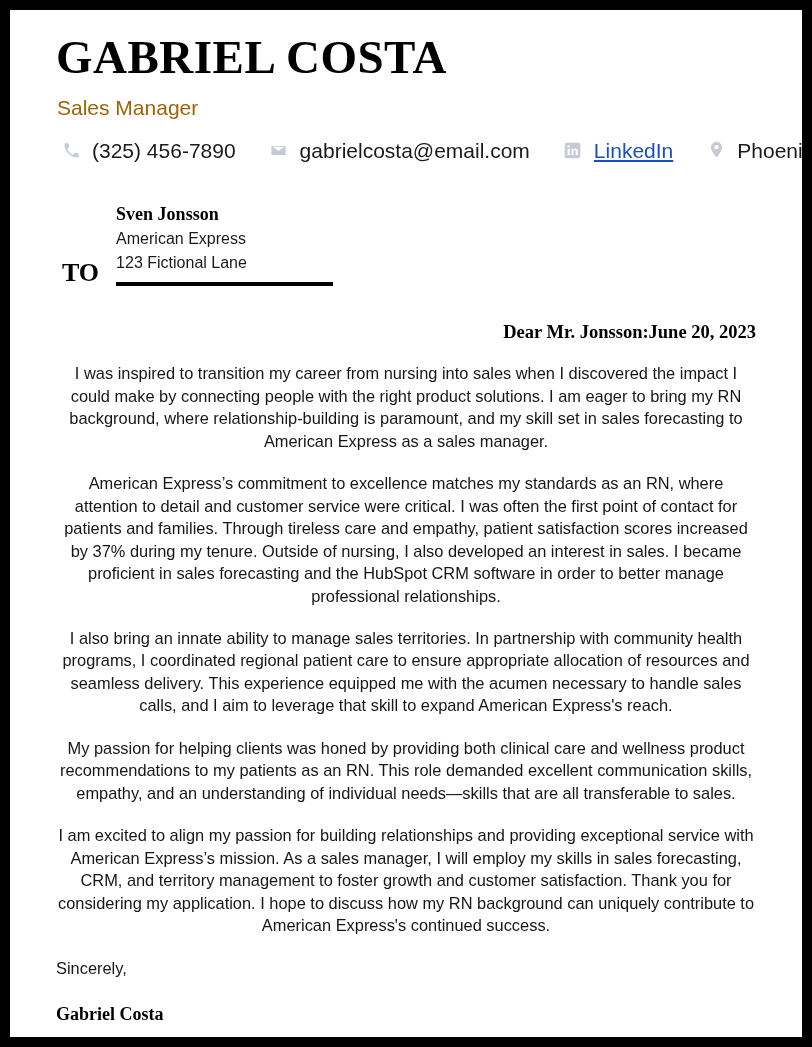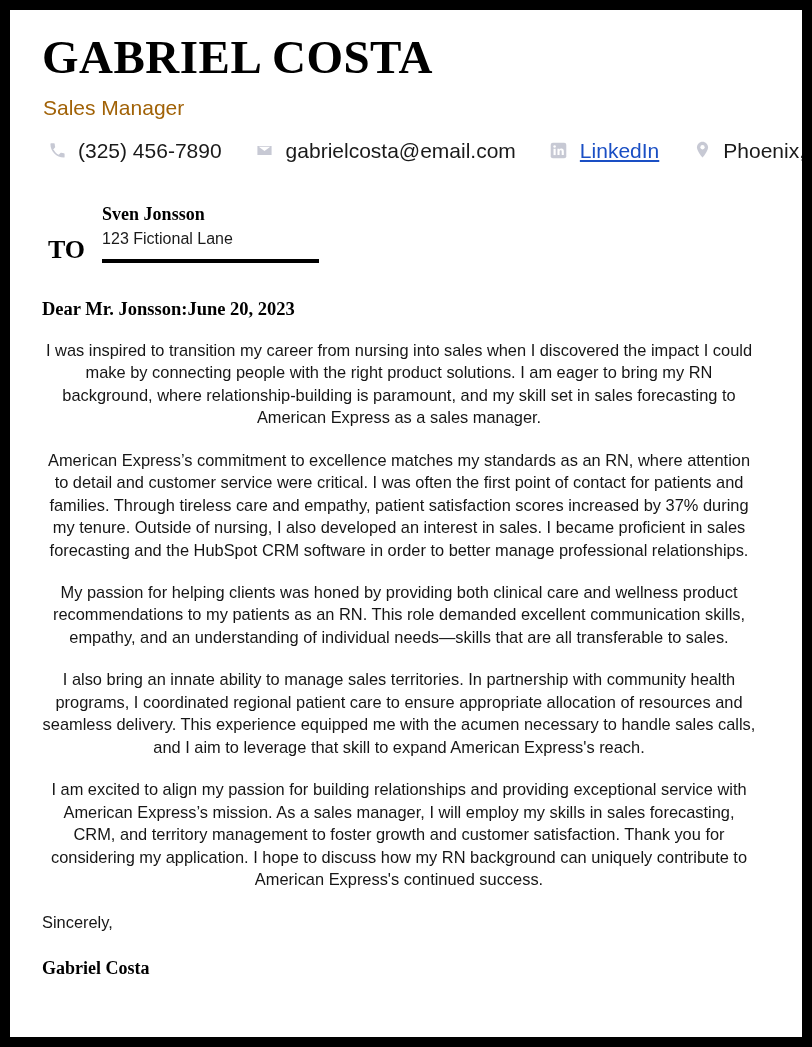--- a/index.html
+++ b/index.html
@@ -15,21 +15,21 @@
     box-sizing: border-box;
     border: 10px solid #000000;
     background: #ffffff;
     overflow: hidden;
     font-family: "Liberation Sans", sans-serif;
     color: #111111;
   }
 
   .inner {
     box-sizing: border-box;
-    padding: 22px 36px 0 22px;
+    padding: 22px 36px 0 36px;
   }
 
   
   .name {
     font-family: "Liberation Serif", serif;
     font-weight: bold;
     font-size: 47px;
     letter-spacing: 0.5px;
     line-height: 1.08;
     color: #000000;
@@ -121,21 +121,21 @@
   .to-rule {
     width: 217px;
     height: 4px;
     background: #000000;
     margin-top: 8px;
   }
 
   
   .salutation-row {
     display: flex;
-    justify-content: flex-start;
+    justify-content: flex-end;
     align-items: baseline;
     margin: 36px 10px 0 10px;
     font-family: "Liberation Serif", serif;
     font-weight: bold;
     font-size: 18.5px;
     color: #000000;
   }
 
   
   .body-copy {
@@ -217,35 +217,36 @@
         </span>
         <span class="contact-text">Phoenix, AZ</span>
       </div>
 
     </div>
 
     <div class="to-block">
       <div class="to-label">TO</div>
       <div class="to-lines">
         <div class="to-recipient">Sven Jonsson</div>
+        <div class="to-line">American Express</div>
         <div class="to-line">123 Fictional Lane</div>
         <div class="to-rule"></div>
       </div>
     </div>
 
     <div class="salutation-row">
       <div>Dear Mr. Jonsson:</div>
       <div>June 20, 2023</div>
     </div>
 
     <div class="body-copy">
       <p class="paragraph">I was inspired to transition my career from nursing into sales when I discovered the impact I could make by connecting people with the right product solutions. I am eager to bring my RN background, where relationship-building is paramount, and my skill set in sales forecasting to American Express as a sales manager.</p>
       <p class="paragraph">American Express’s commitment to excellence matches my standards as an RN, where attention to detail and customer service were critical. I was often the first point of contact for patients and families. Through tireless care and empathy, patient satisfaction scores increased by 37% during my tenure. Outside of nursing, I also developed an interest in sales. I became proficient in sales forecasting and the HubSpot CRM software in order to better manage professional relationships.</p>
+      <p class="paragraph">I also bring an innate ability to manage sales territories. In partnership with community health programs, I coordinated regional patient care to ensure appropriate allocation of resources and seamless delivery. This experience equipped me with the acumen necessary to handle sales calls, and I aim to leverage that skill to expand American Express's reach.</p>
       <p class="paragraph">My passion for helping clients was honed by providing both clinical care and wellness product recommendations to my patients as an RN. This role demanded excellent communication skills, empathy, and an understanding of individual needs—skills that are all transferable to sales.</p>
-      <p class="paragraph">I also bring an innate ability to manage sales territories. In partnership with community health programs, I coordinated regional patient care to ensure appropriate allocation of resources and seamless delivery. This experience equipped me with the acumen necessary to handle sales calls, and I aim to leverage that skill to expand American Express's reach.</p>
       <p class="paragraph">I am excited to align my passion for building relationships and providing exceptional service with American Express’s mission. As a sales manager, I will employ my skills in sales forecasting, CRM, and territory management to foster growth and customer satisfaction. Thank you for considering my application. I hope to discuss how my RN background can uniquely contribute to American Express's continued success.</p>
 
       <div class="closing">Sincerely,</div>
       <div class="signature">Gabriel Costa</div>
     </div>
 
   </div>
 </div>
 
 </body></html>

